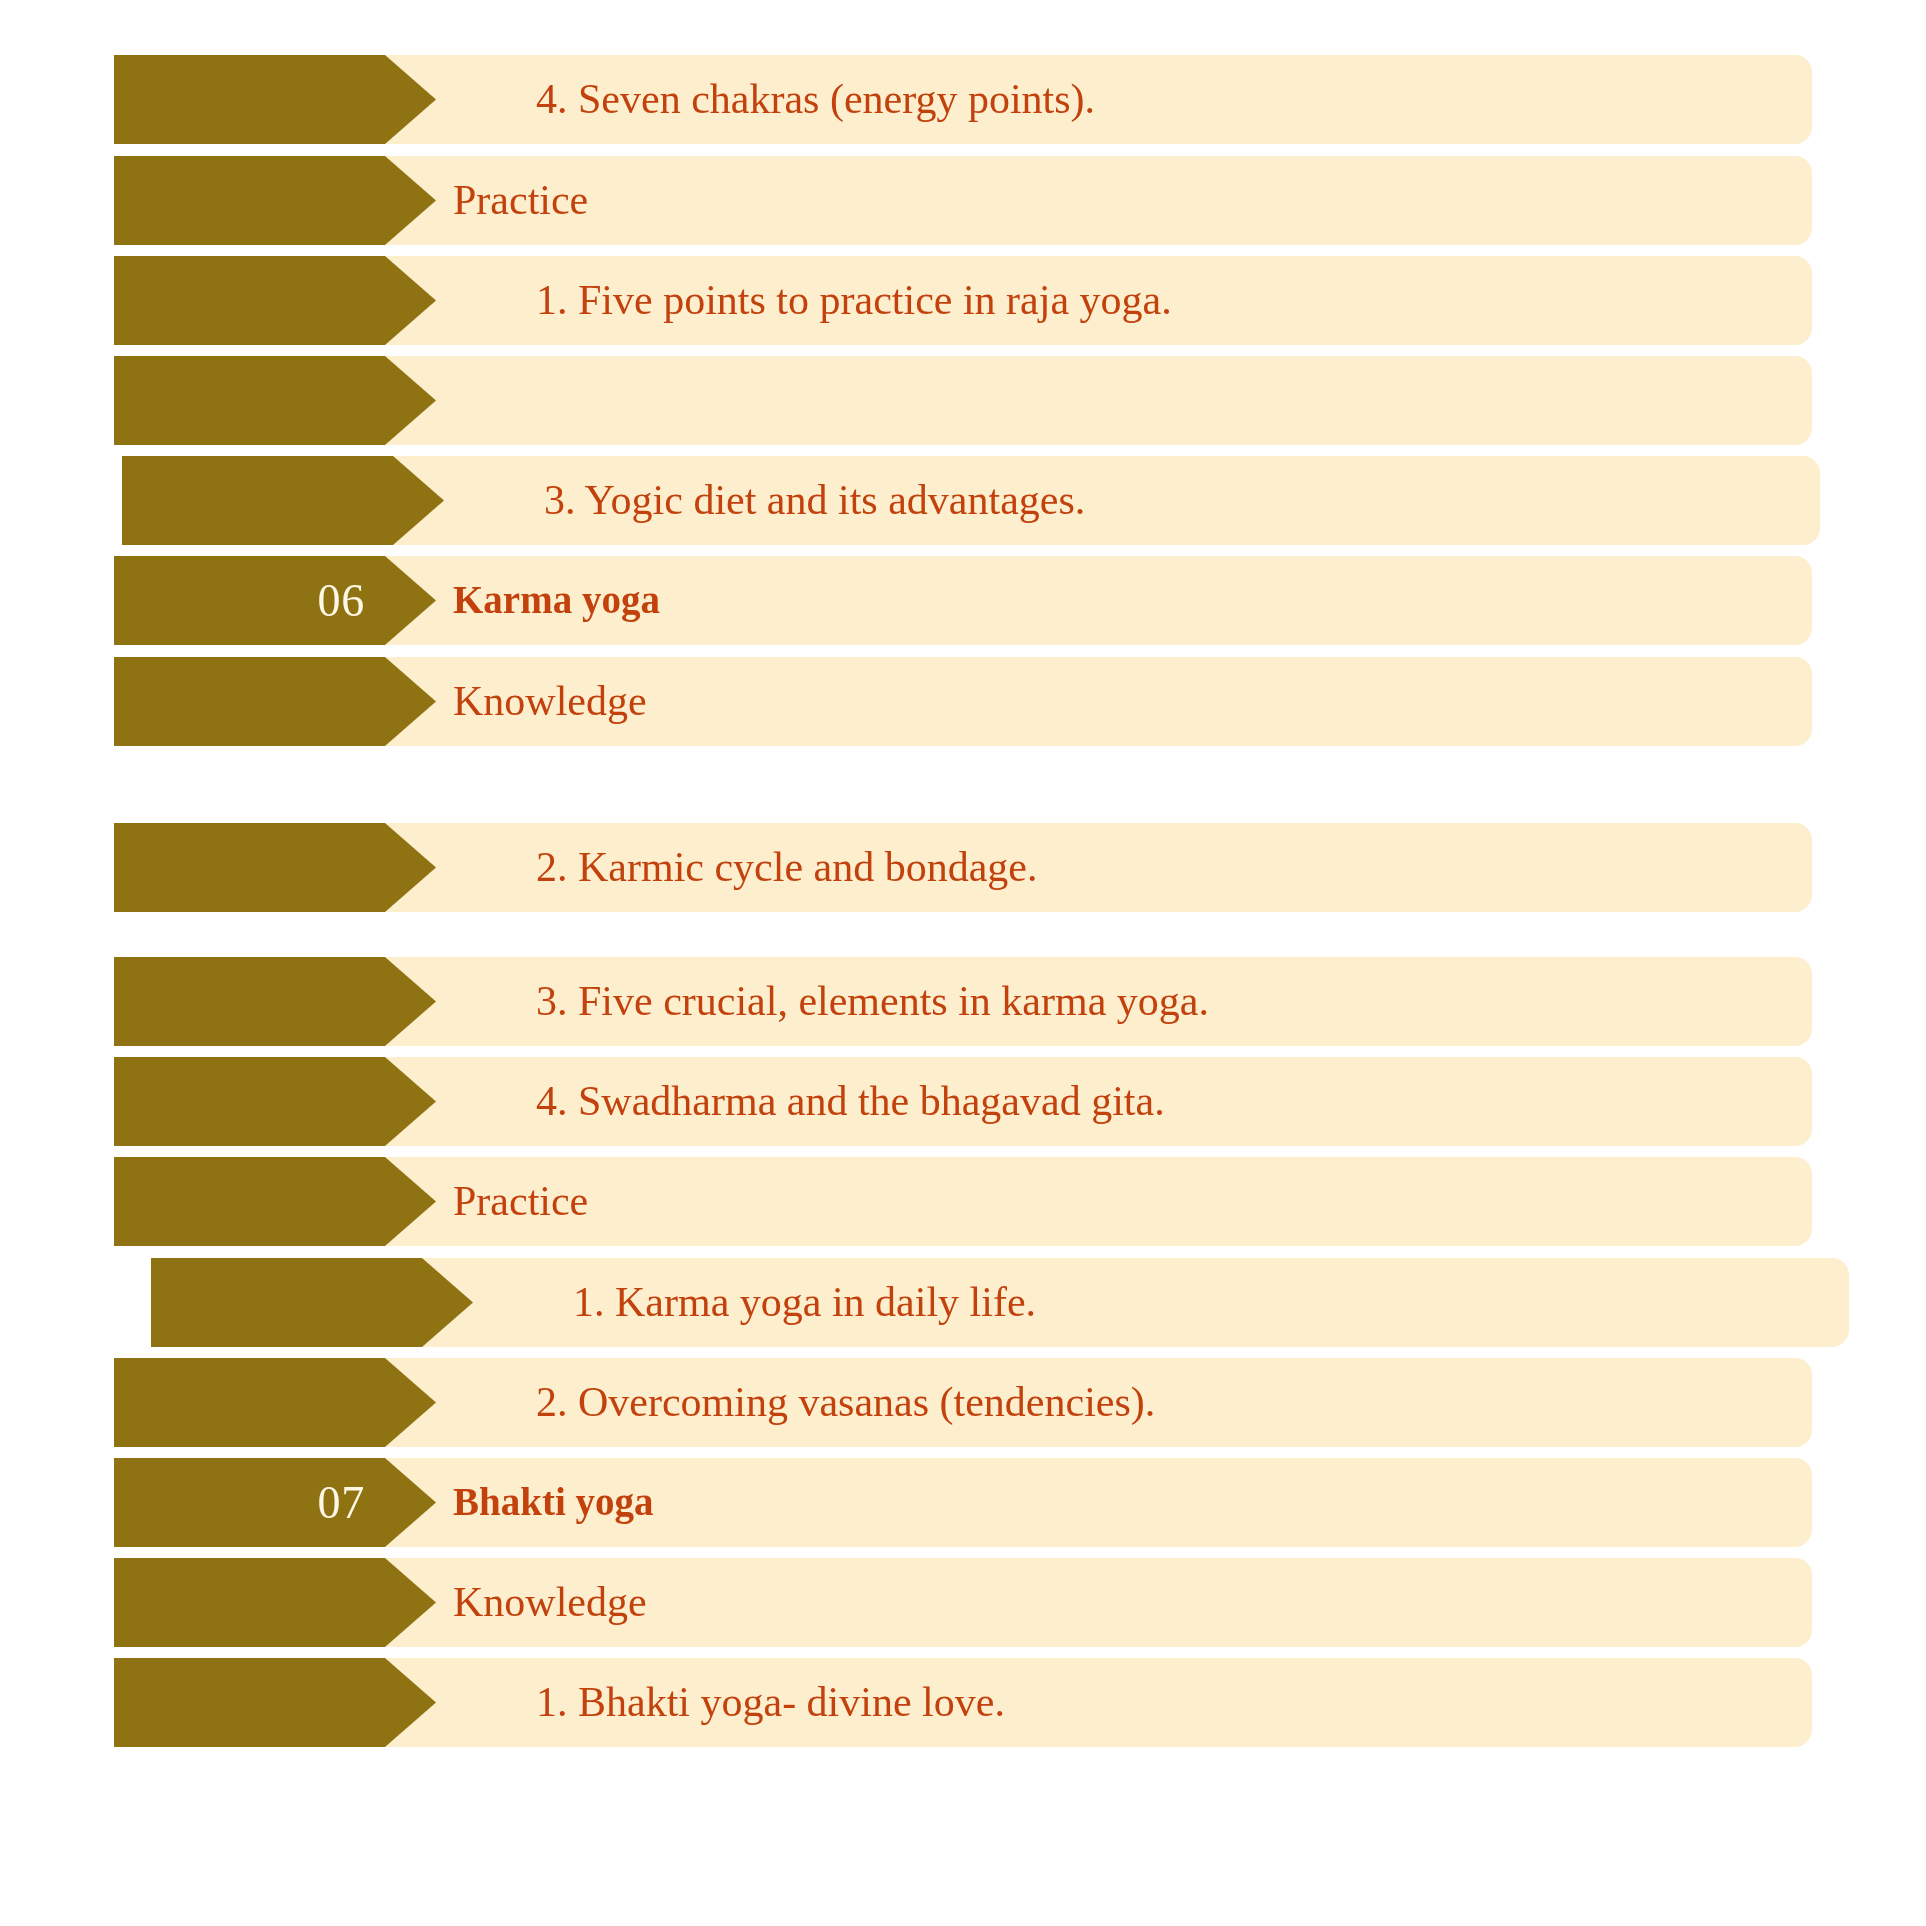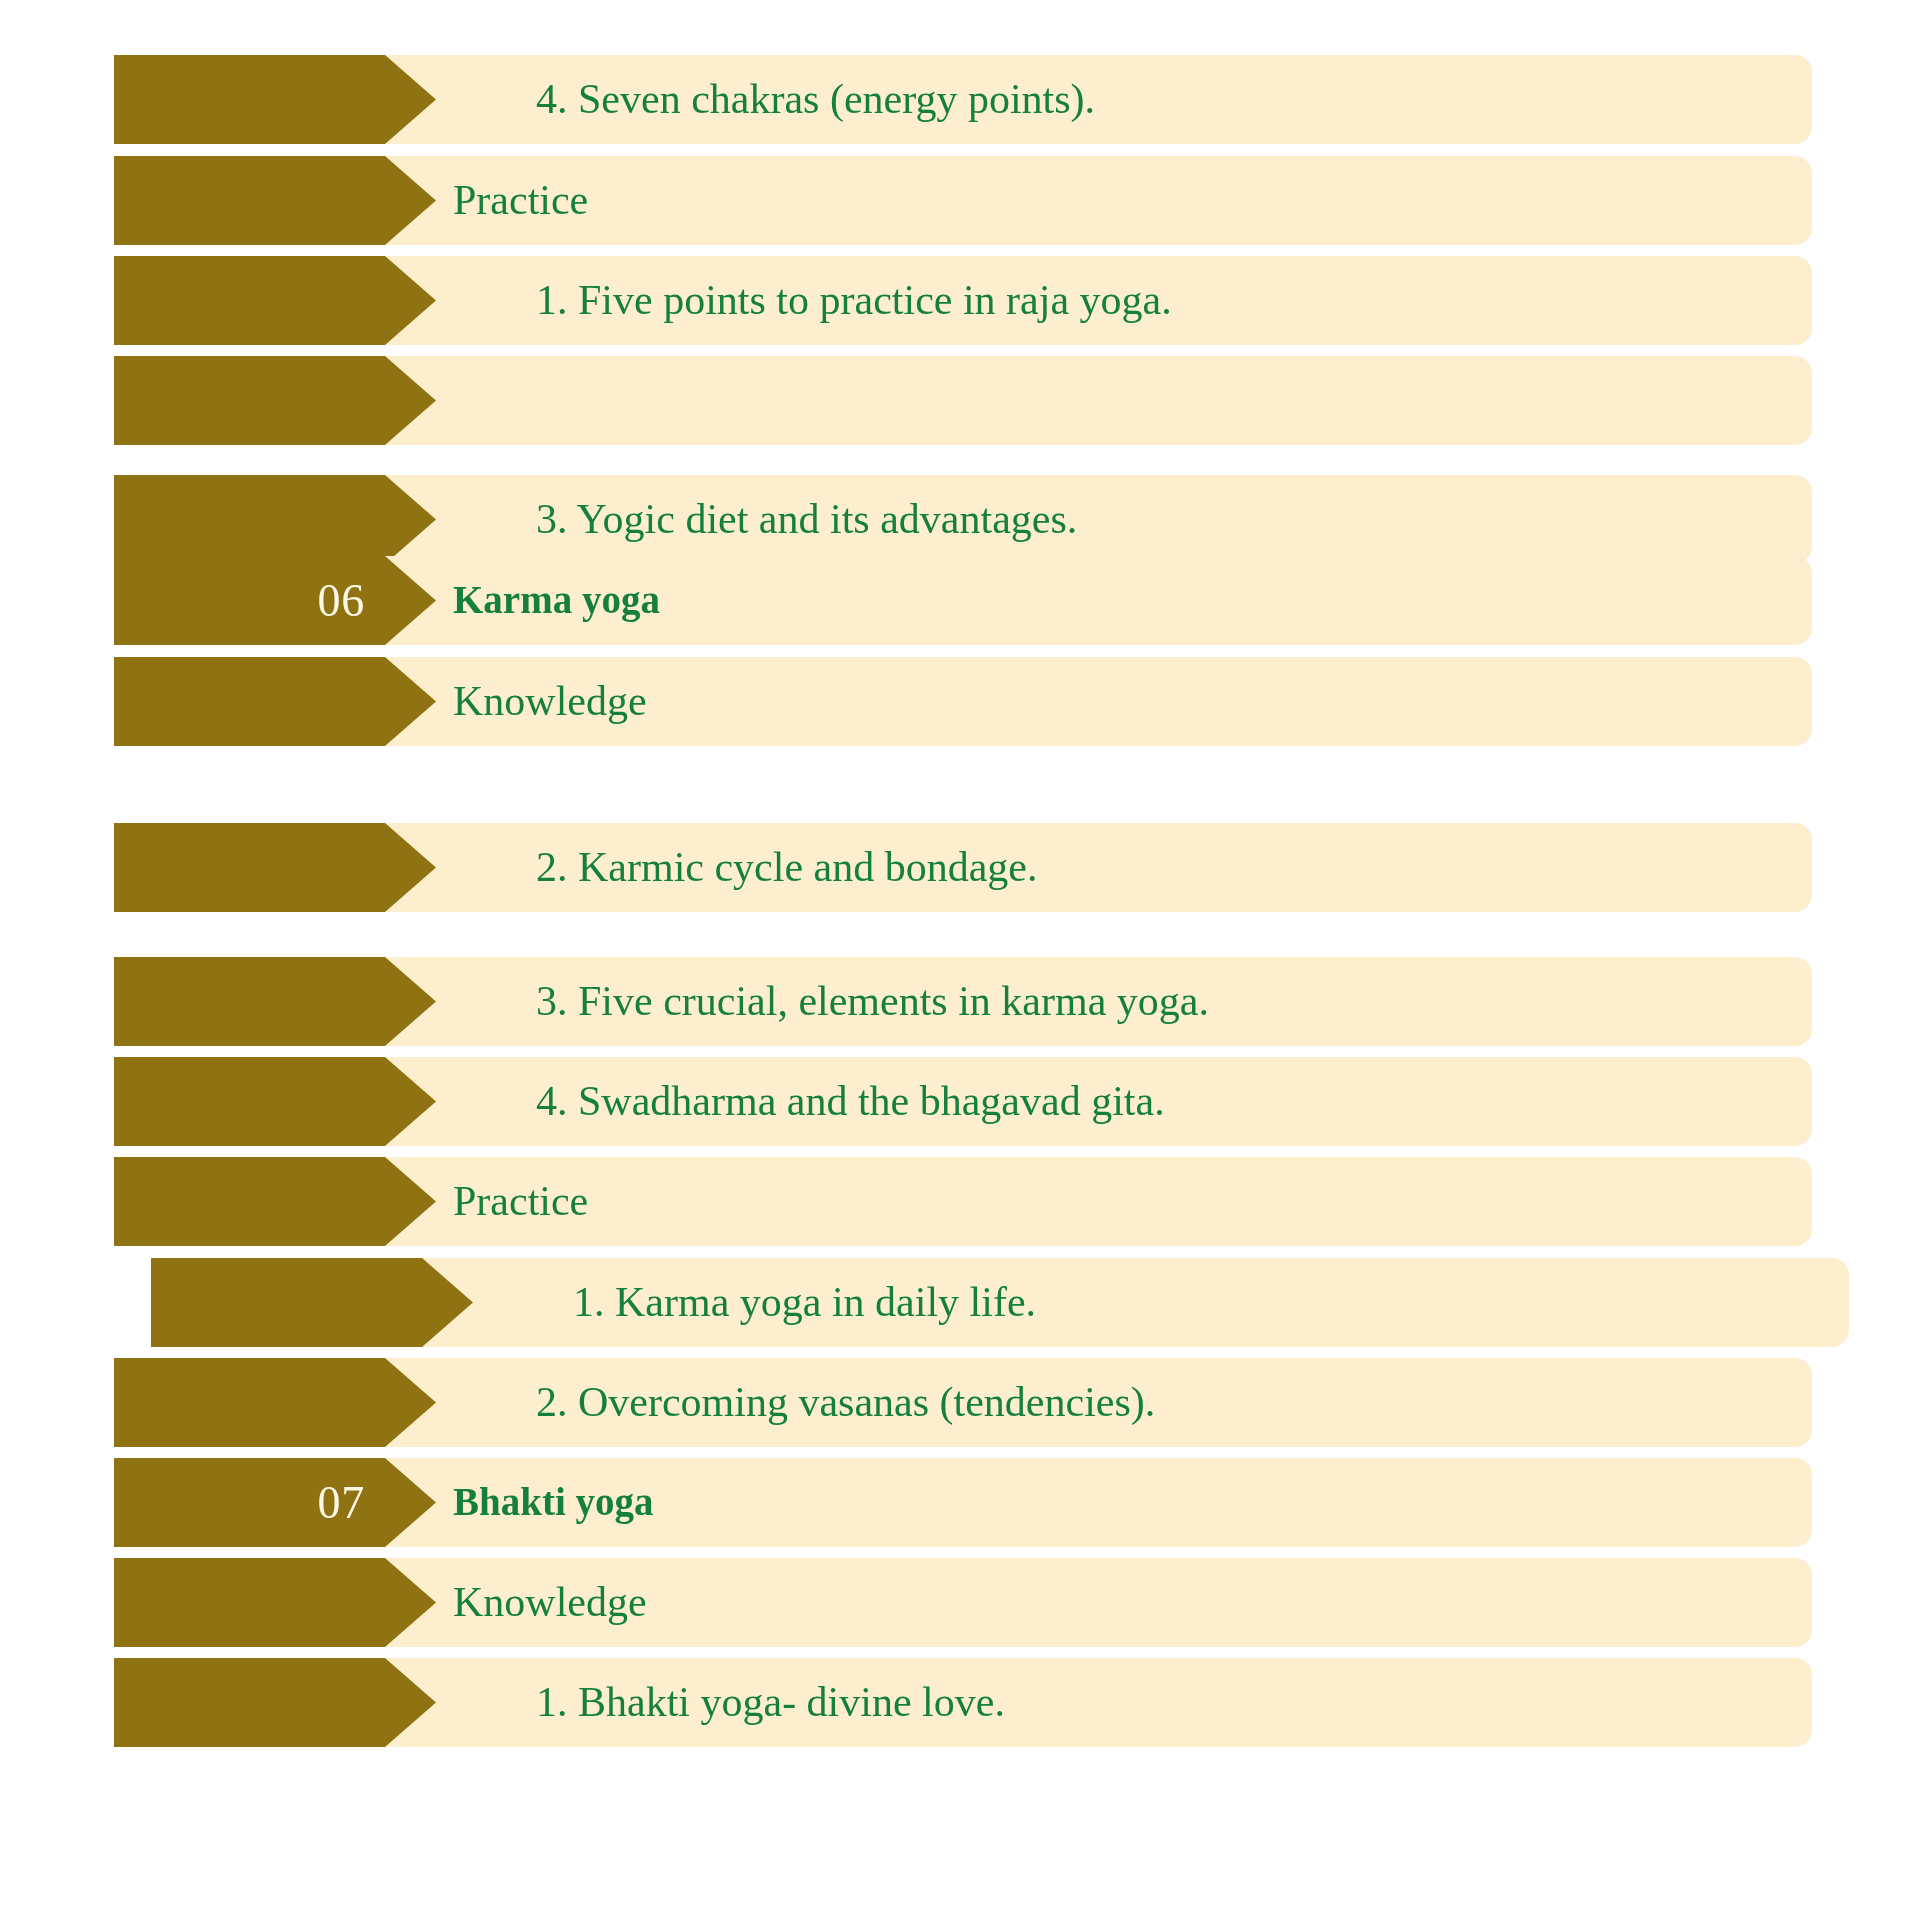--- a/index.html
+++ b/index.html
@@ -72,21 +72,21 @@
     font-family: "Liberation Serif", "DejaVu Serif", serif;
   }
 
   
   .row-label {
     position: absolute;
     top: 0;
     height: 89px;
     display: flex;
     align-items: center;
-    color: #15803d;
+    color: #c2410c;
     font-size: 42px;
     line-height: 1.05;
     white-space: nowrap;
     font-family: "Liberation Serif", "DejaVu Serif", serif;
   }
 
   
   .lvl-section .row-label { left: 339px; font-weight: bold; font-size: 39px; }
   .lvl-group   .row-label { left: 339px; font-weight: normal; }
   .lvl-item    .row-label { left: 422px; font-weight: normal; }
@@ -111,21 +111,21 @@
       <div class="row-bar"></div>
       <div class="row-chevron"></div>
       <div class="row-number"></div>
       <div class="row-label">1. Five points to practice in raja yoga.</div>
     </div>
     <div class="row lvl-item" style="top: 356px;">
       <div class="row-bar"></div>
       <div class="row-chevron"></div>
       <div class="row-number"></div>
     </div>
-    <div class="row lvl-item" style="top: 475px;">
+    <div class="row lvl-item" style="top: 456px; margin-left: 8px;">
       <div class="row-bar"></div>
       <div class="row-chevron"></div>
       <div class="row-number"></div>
       <div class="row-label">3. Yogic diet and its advantages.</div>
     </div>
     <div class="row lvl-section" style="top: 556px;">
       <div class="row-bar"></div>
       <div class="row-chevron"></div>
       <div class="row-number">06</div>
       <div class="row-label">Karma yoga</div>

